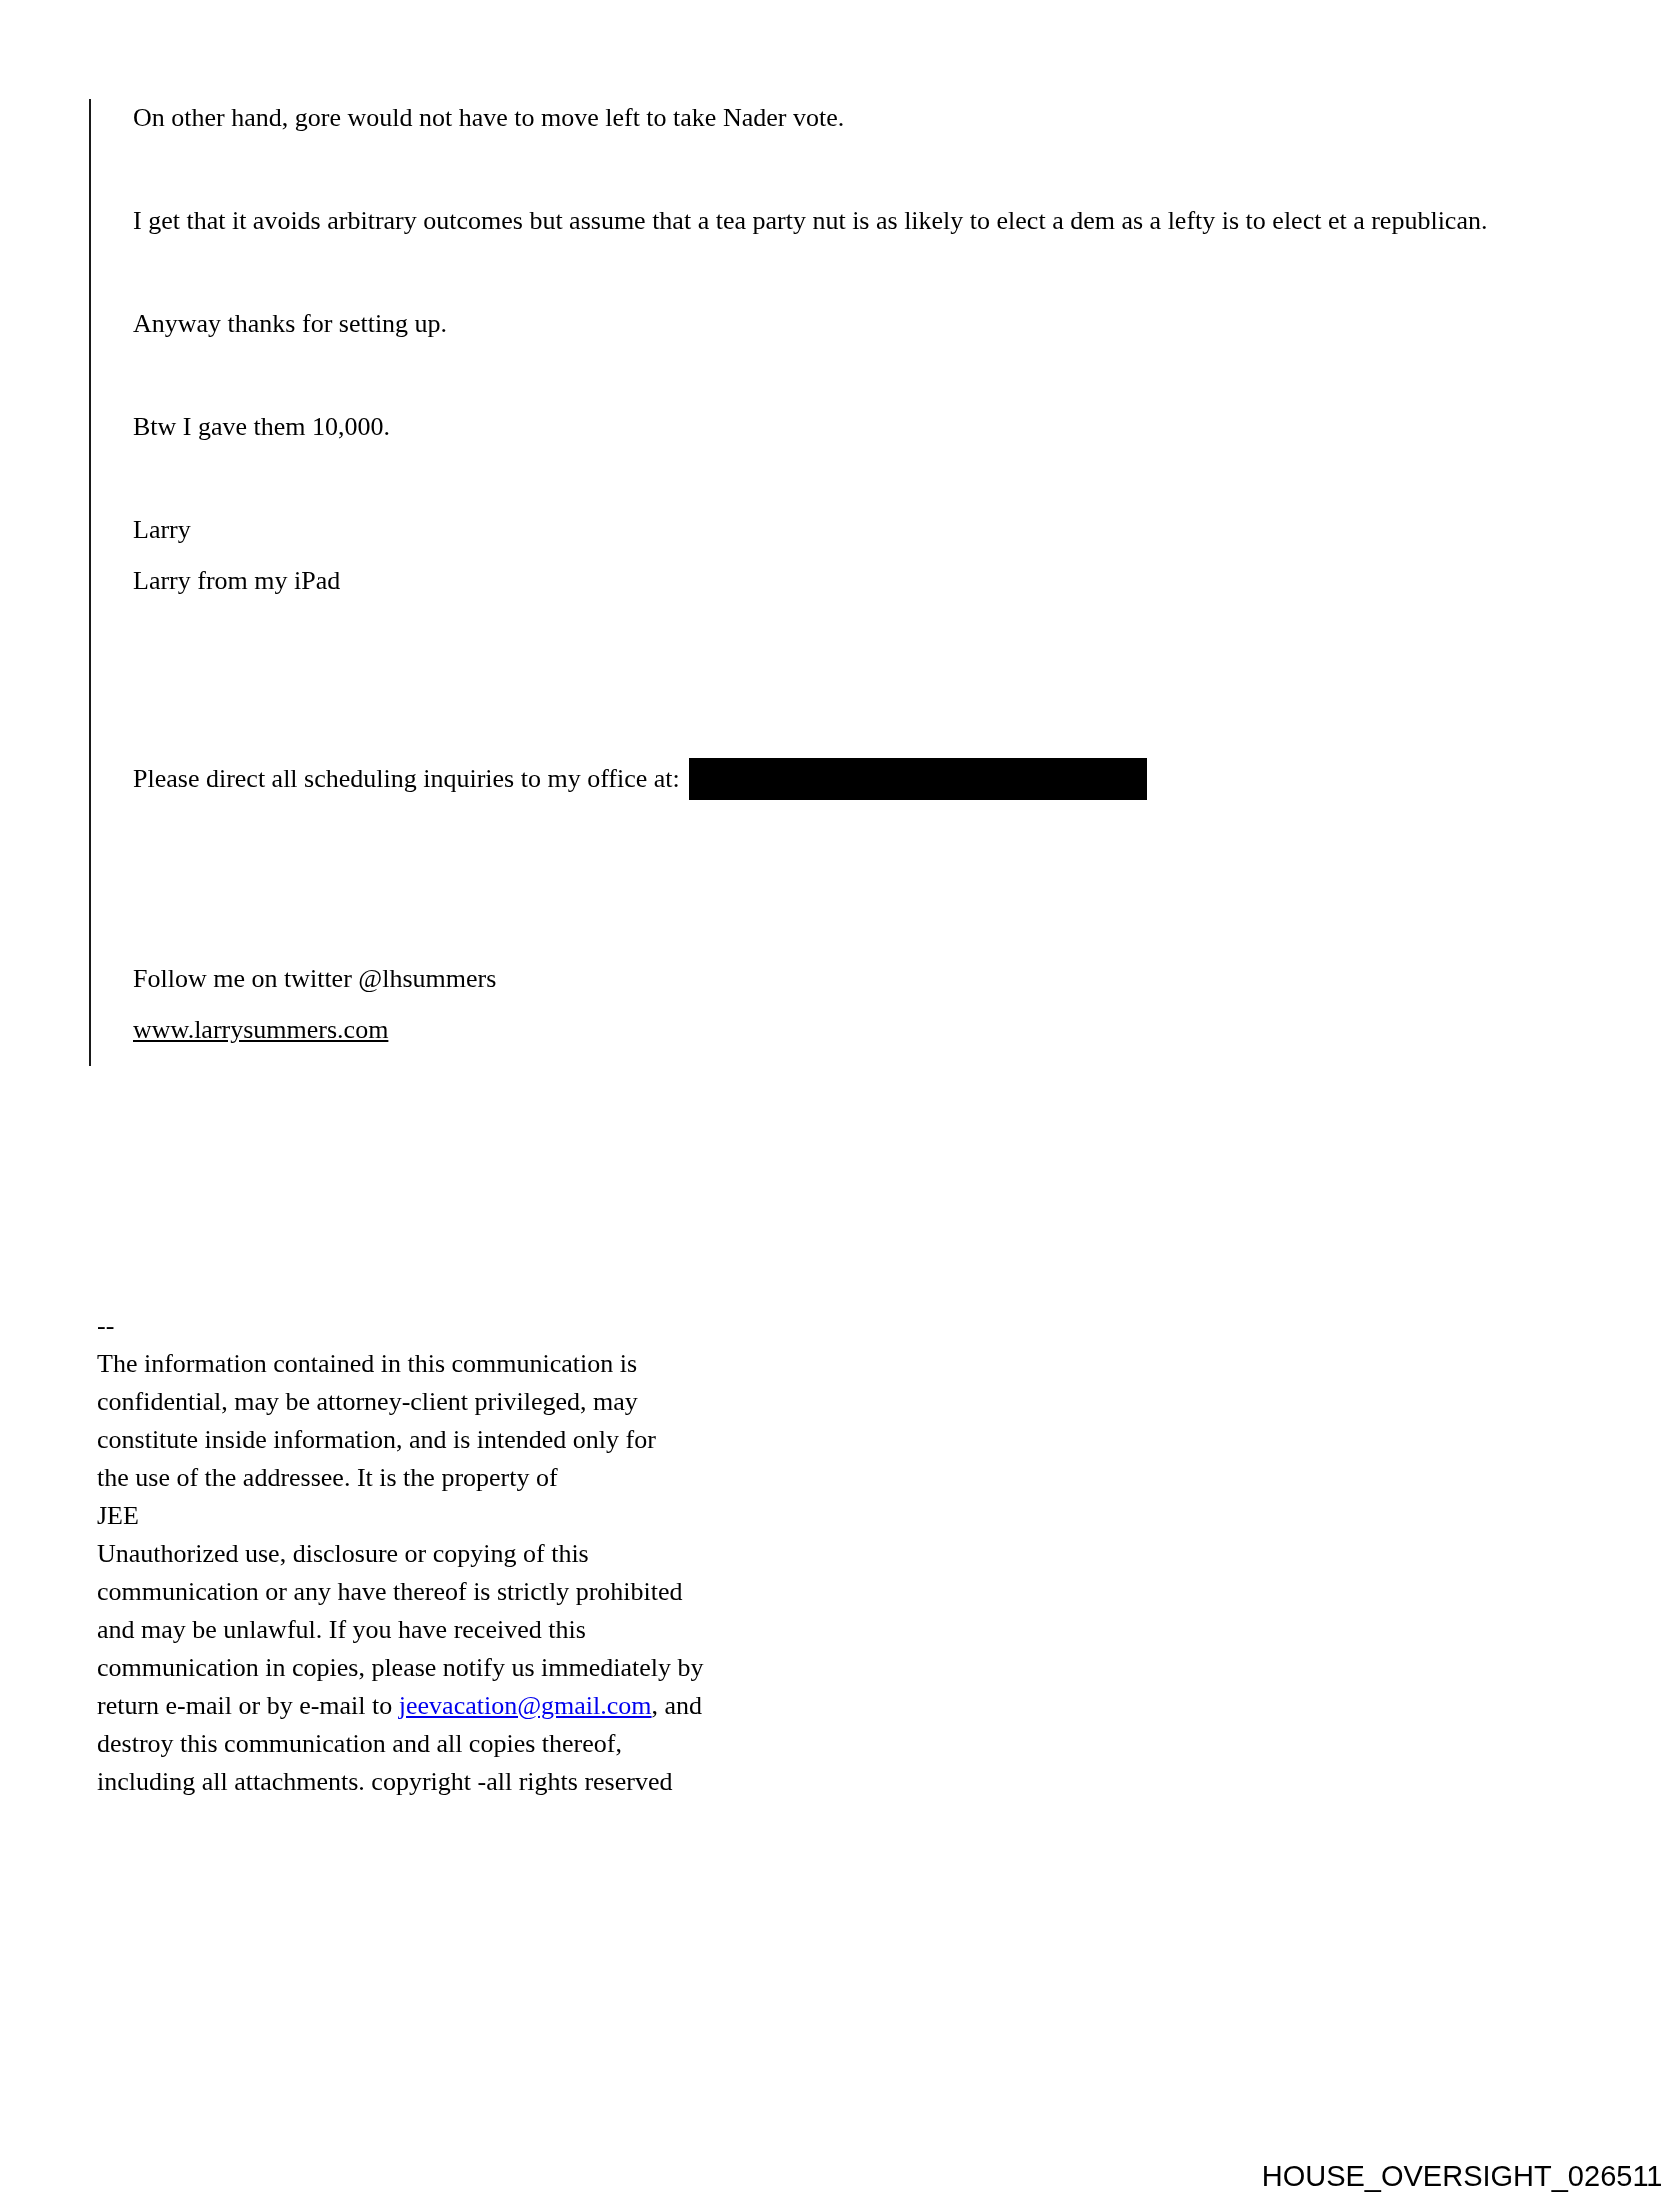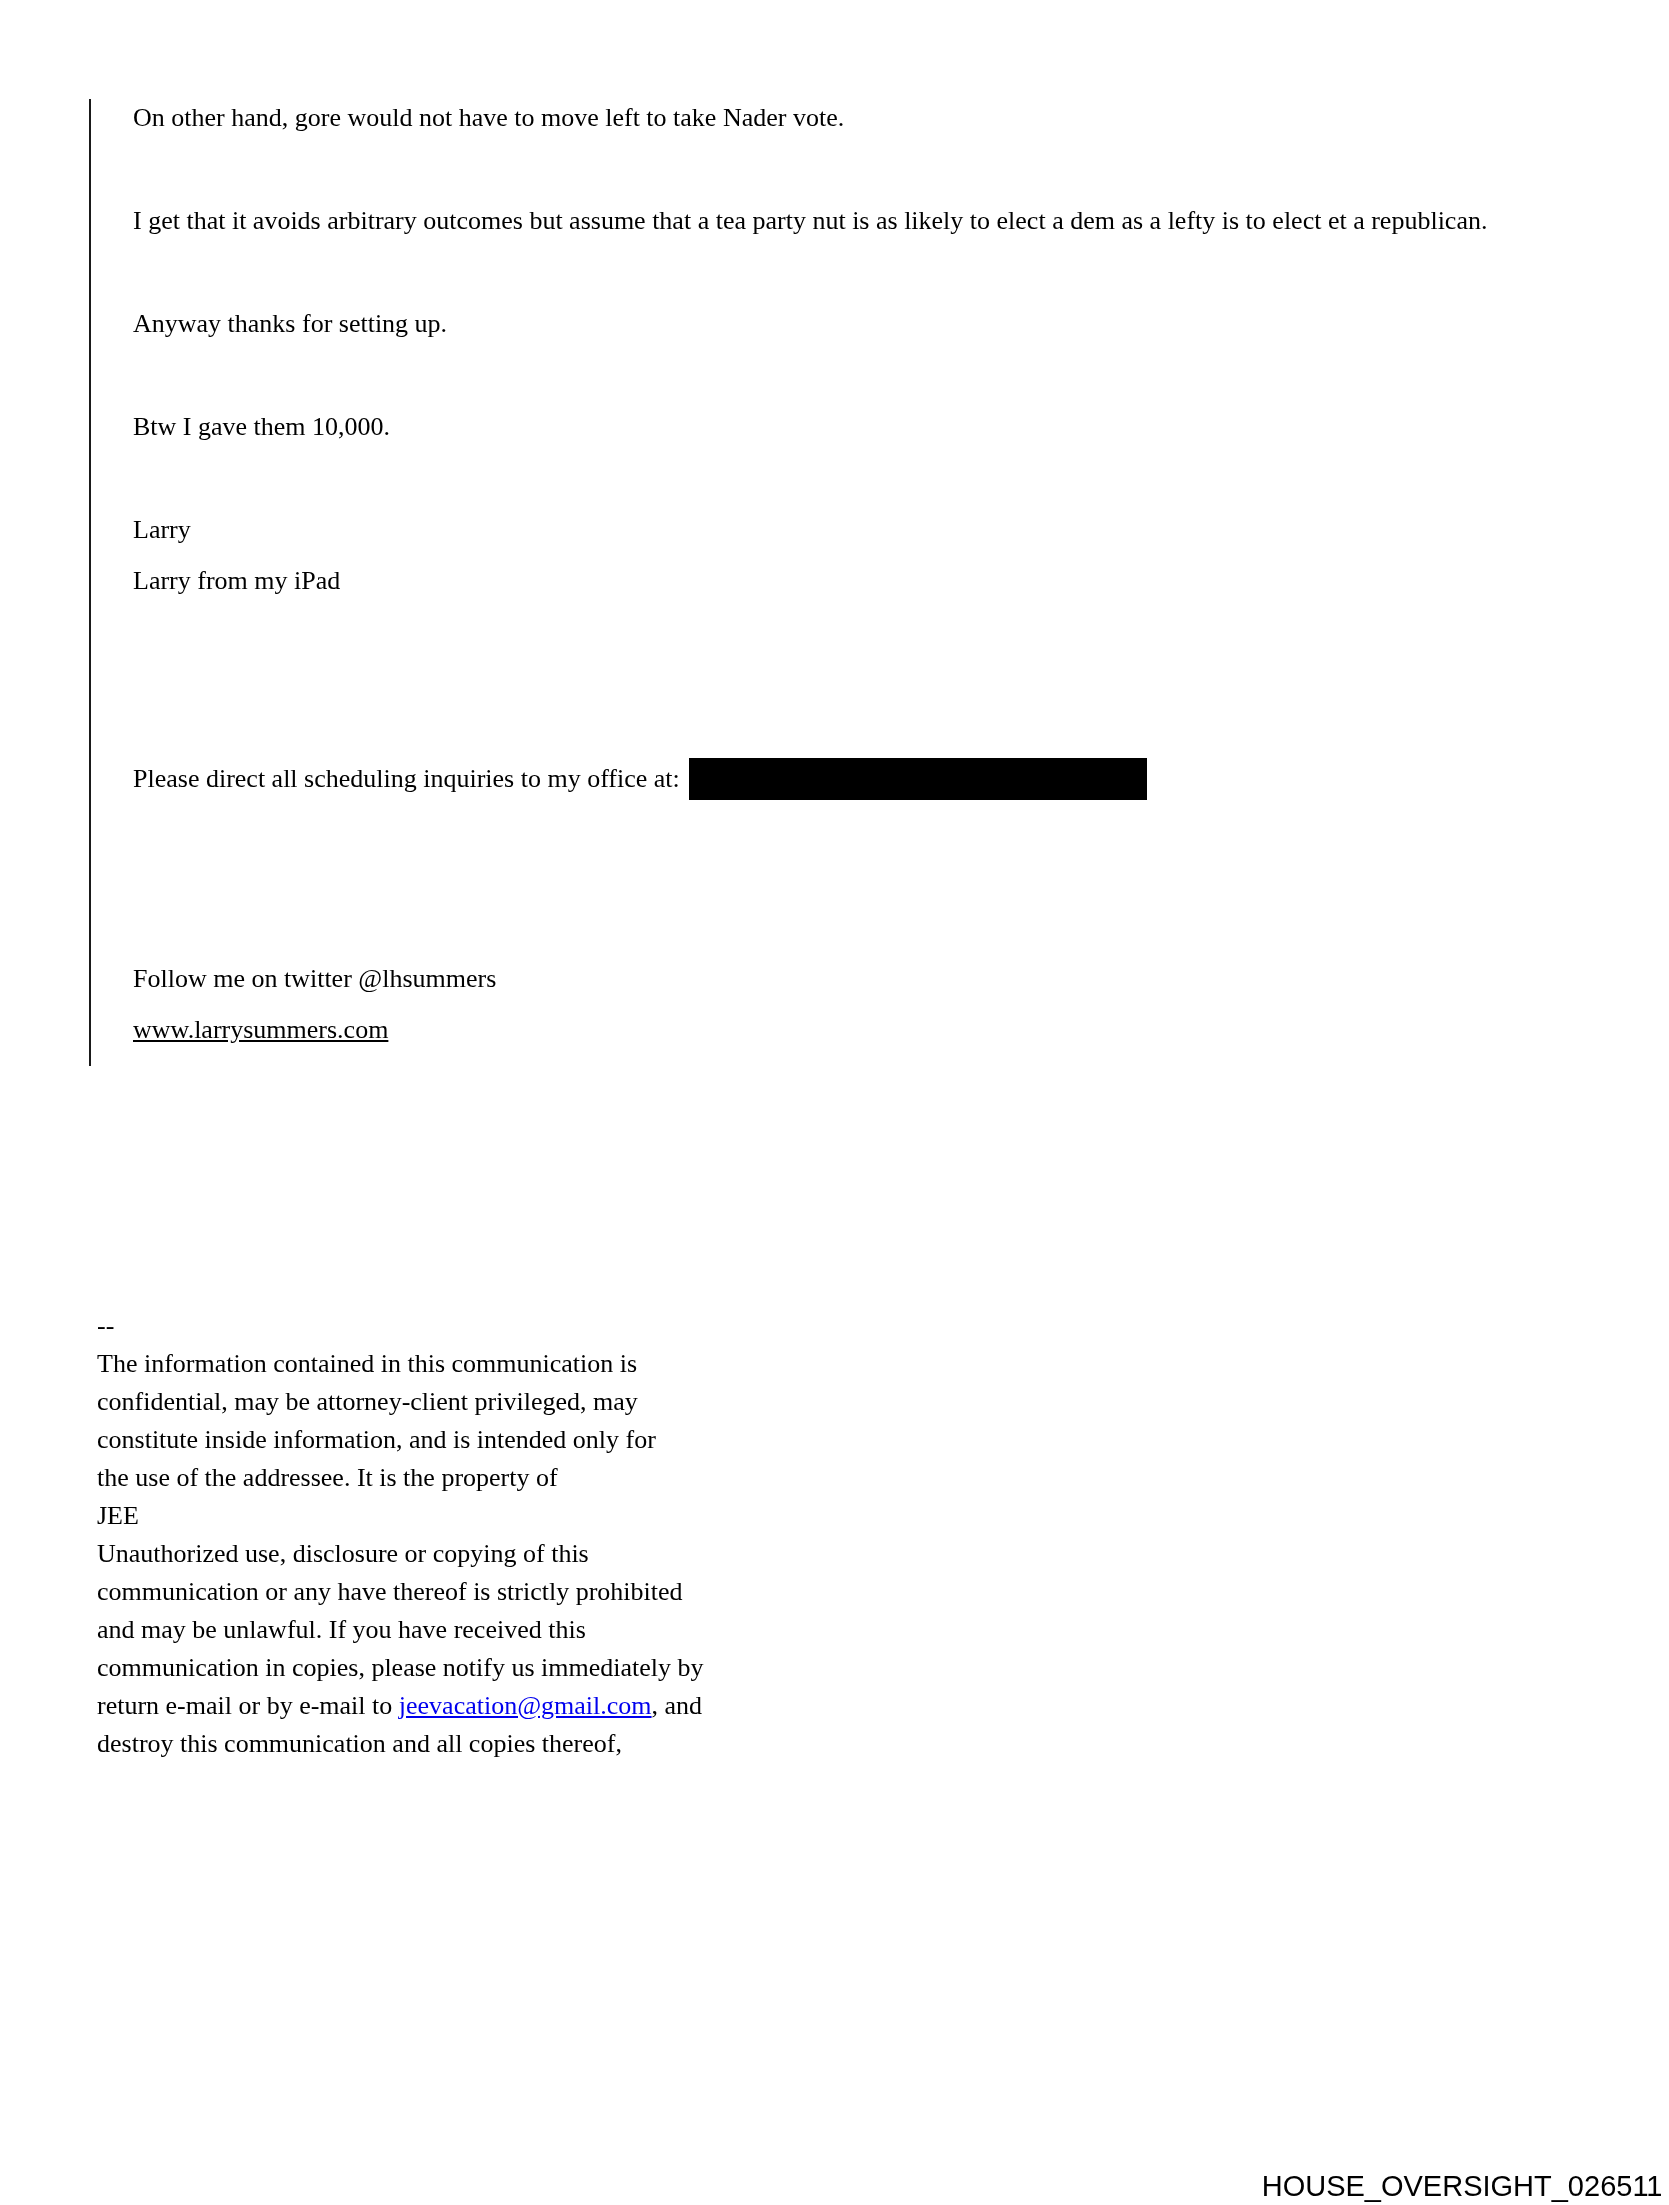--- a/index.html
+++ b/index.html
@@ -69,21 +69,21 @@
   }
   .disclaimer-block .note-heading {
     padding-left: 65px;
   }
   .disclaimer-line {
     margin: 0;
   }
   .doc-footer {
     position: absolute;
     right: 6.5px;
-    bottom: 2px;
+    bottom: 12px;
     font-family: "Liberation Sans", sans-serif;
     font-size: 29px;
     line-height: 33px;
     color: #000000;
   }
 </style>
 </head>
 <body>
 
 <div class="page">
@@ -106,18 +106,19 @@
     <p class="disclaimer-line">confidential, may be attorney-client privileged, may</p>
     <p class="disclaimer-line">constitute inside information, and is intended only for</p>
     <p class="disclaimer-line">the use of the addressee. It is the property of</p>
     <p class="disclaimer-line">JEE</p>
     <p class="disclaimer-line">Unauthorized use, disclosure or copying of this</p>
     <p class="disclaimer-line">communication or any have thereof is strictly prohibited</p>
     <p class="disclaimer-line">and may be unlawful. If you have received this</p>
     <p class="disclaimer-line">communication in copies, please notify us immediately by</p>
     <p class="disclaimer-line"><span>return e-mail or by e-mail to </span><a class="email-link">jeevacation@gmail.com</a><span>, and</span></p>
     <p class="disclaimer-line">destroy this communication and all copies thereof,</p>
+    <p class="disclaimer-line">including all attachments. copyright -all rights reserved</p>
   </div>
 
   <div class="doc-footer">HOUSE_OVERSIGHT_026511</div>
 
 </div>
 
 
 </body></html>

